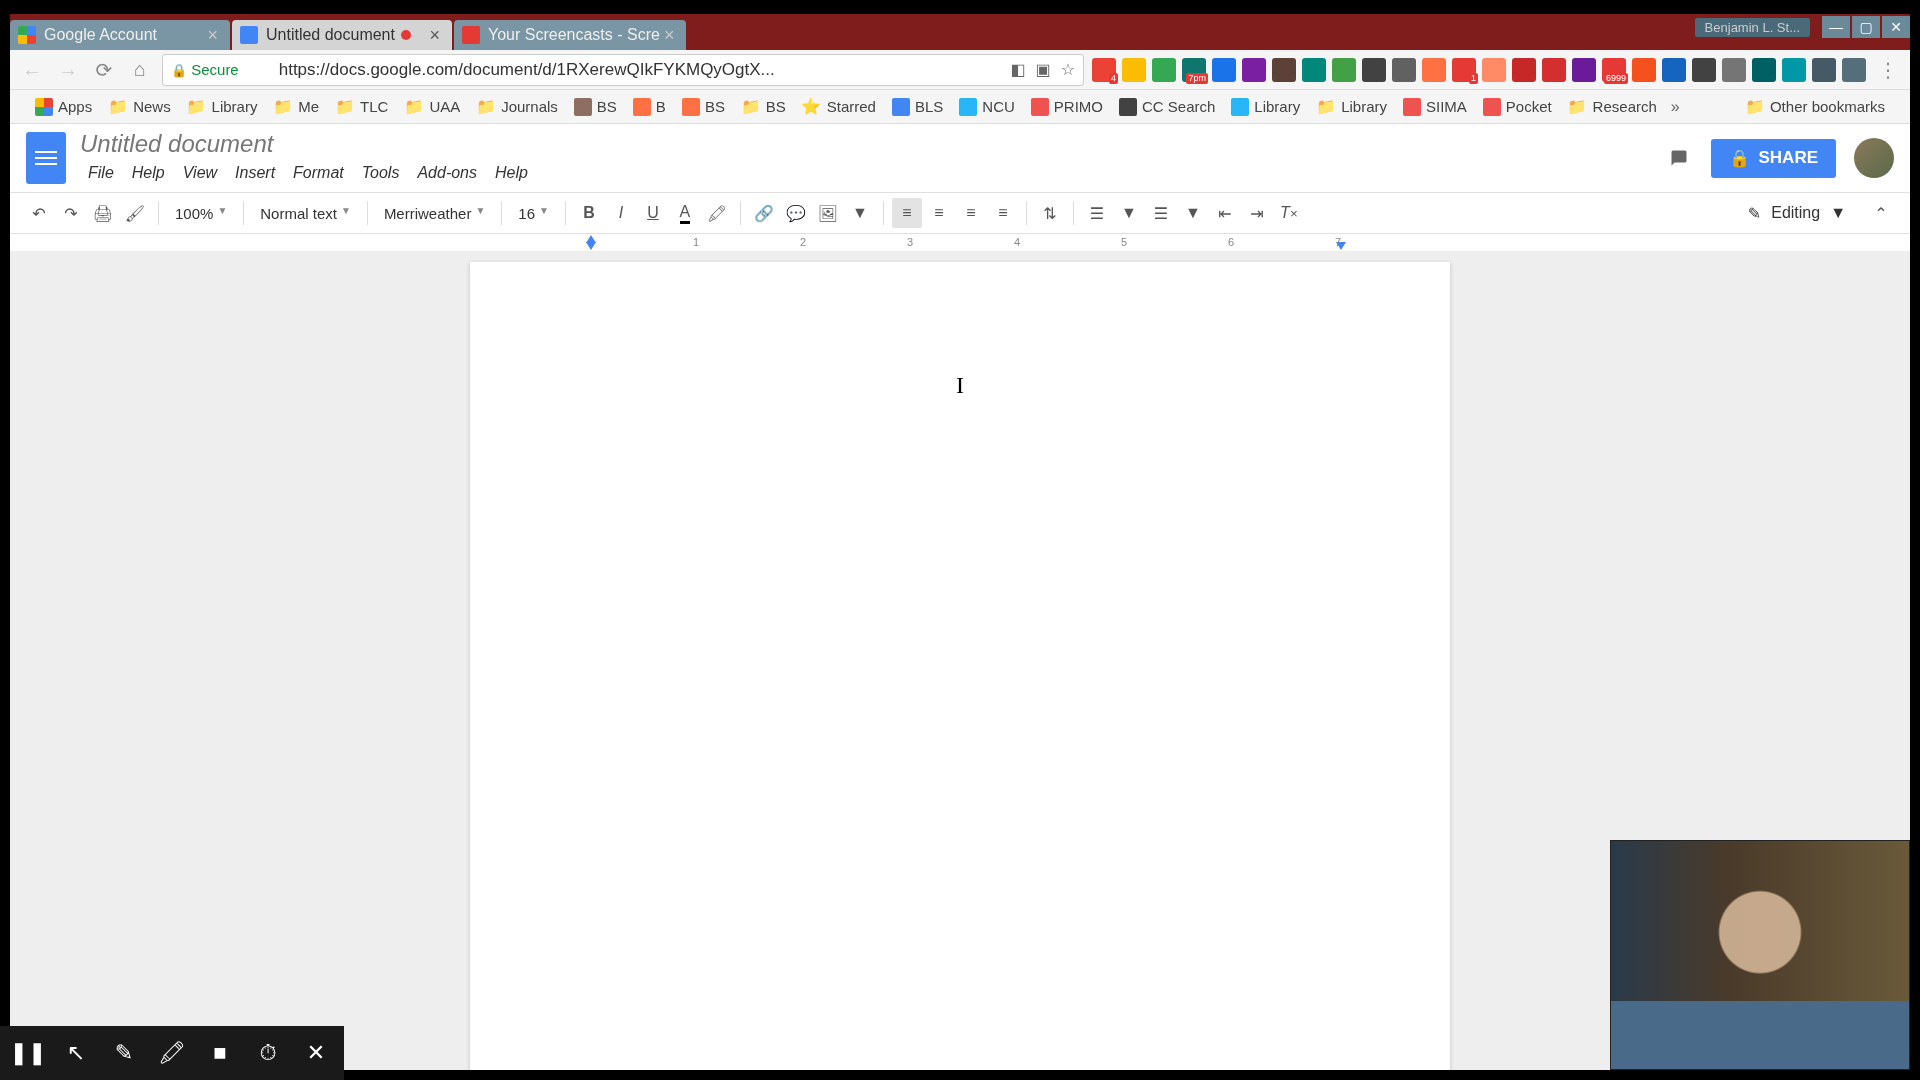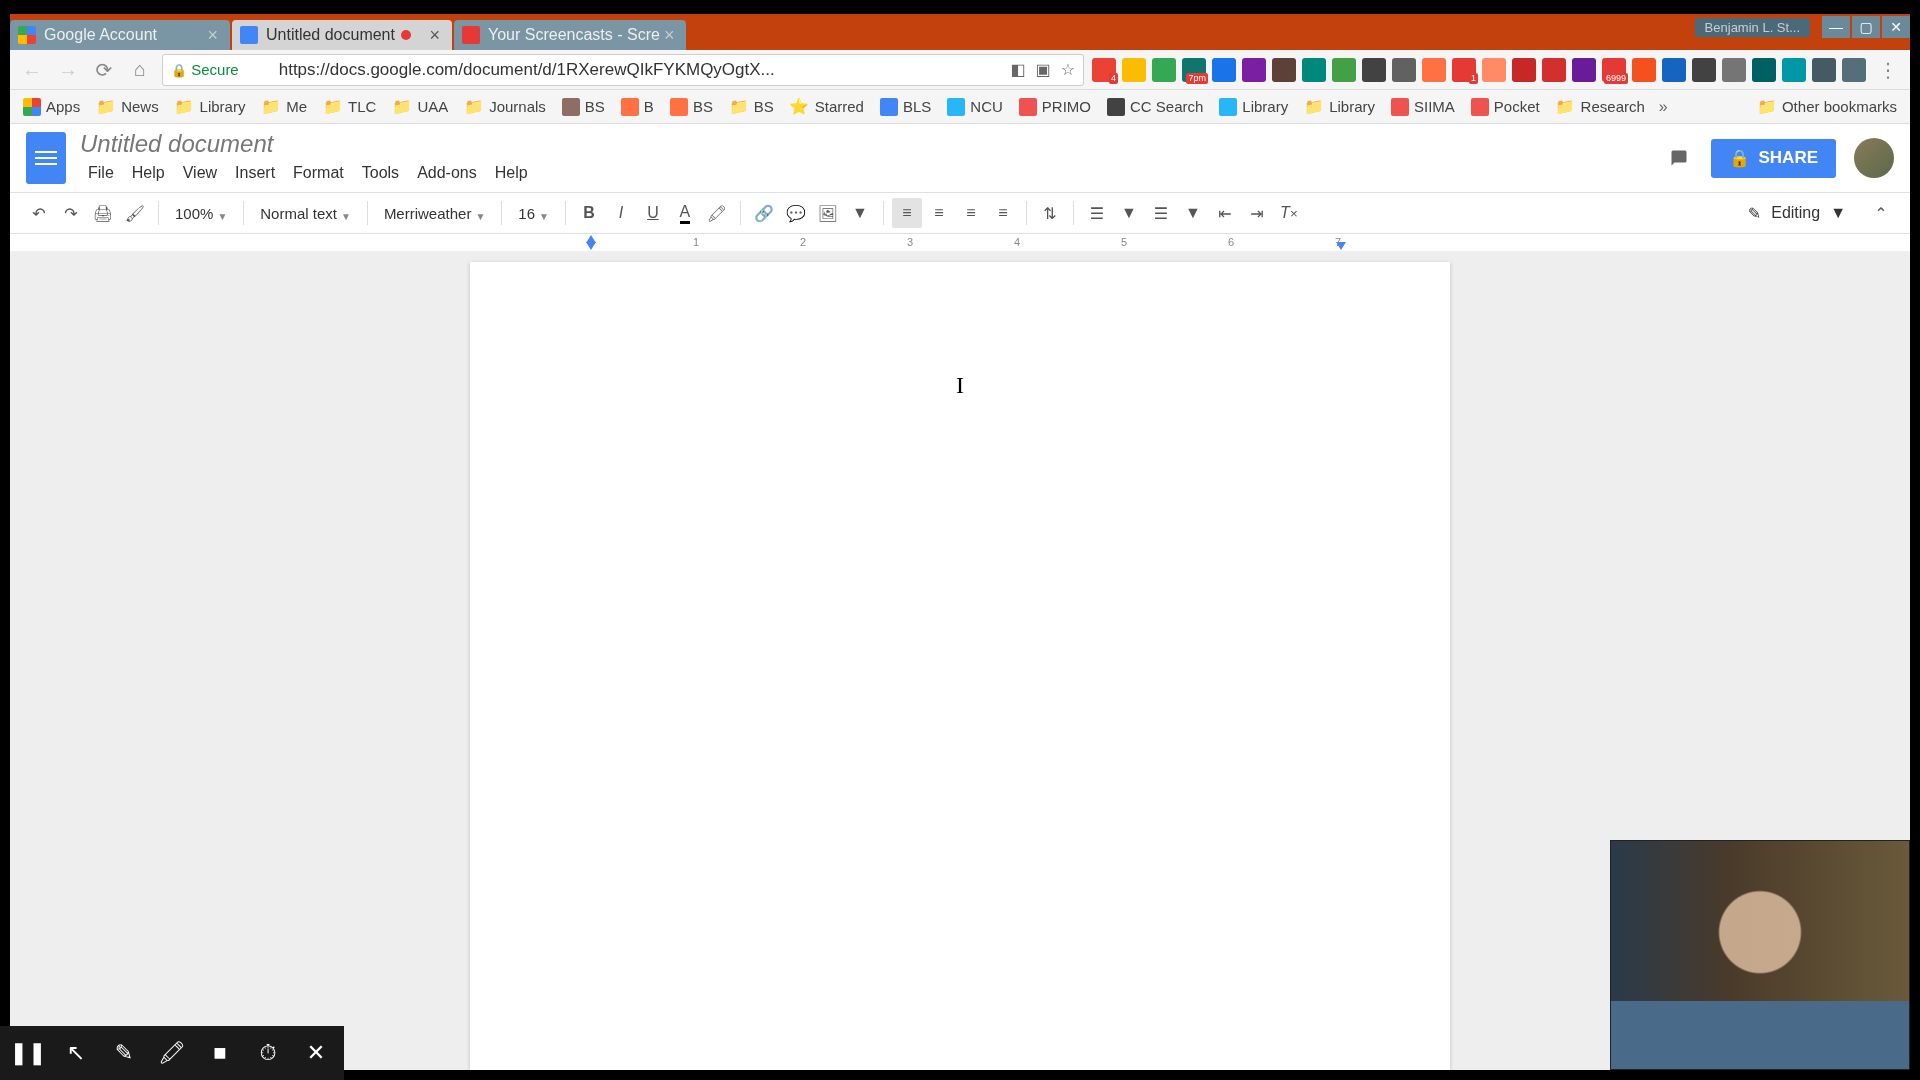--- a/index.html
+++ b/index.html
@@ -2,21 +2,21 @@
 <html><head>
 <meta charset="utf-8">
 <style>
 * { margin: 0; padding: 0; box-sizing: border-box; font-family: Arial, sans-serif; }
 body { background: #000; width: 1920px; height: 1080px; overflow: hidden; position: relative; }
 
 
 .frame { position: absolute; top: 14px; left: 10px; right: 10px; bottom: 10px; background: #f5f5f5; display: flex; flex-direction: column; }
 
 
-.tabbar { height: 36px; background: #c2410c; display: flex; align-items: flex-end; position: relative; text-align: center; }
+.tabbar { height: 36px; background: #7f1d1d; display: flex; align-items: flex-end; position: relative; text-align: center; }
 .tab { height: 30px; min-width: 220px; background: #d4d4d4; border-radius: 4px 4px 0 0; display: flex; align-items: center; padding: 0 8px; margin-right: 2px; font-size: 16px; color: #333; cursor: pointer; }
 .tab.inactive { background: #7a95a3; color: #eee; }
 .tab .favicon { width: 18px; height: 18px; margin-right: 8px; border-radius: 2px; flex-shrink: 0; }
 .tab .close { margin-left: auto; font-size: 18px; color: #555; padding: 0 4px; }
 .tab.inactive .close { color: #ccc; }
 .tab .rec { width: 10px; height: 10px; background: #e53935; border-radius: 50%; margin-left: 6px; margin-right: 6px; }
 .tabbar .window-controls { position: absolute; right: 0; top: 2px; display: flex; gap: 2px; }
 .tabbar .window-controls .wc { width: 28px; height: 22px; background: #6a8a9a; color: #fff; display: flex; align-items: center; justify-content: center; font-size: 14px; cursor: pointer; }
 .tabbar .profile-chip { position: absolute; right: 100px; top: 4px; background: #4a6a7a; color: #ccc; padding: 2px 10px; font-size: 13px; border-radius: 2px; }
 
@@ -27,46 +27,46 @@
 .omnibox { flex: 1; height: 32px; background: #fff; border: 1px solid #ccc; border-radius: 3px; display: flex; align-items: center; padding: 0 8px; gap: 6px; }
 .secure { color: #0a8f3c; font-size: 15px; display: flex; align-items: center; gap: 4px; }
 .url { color: #333; font-size: 17px; white-space: nowrap; overflow: hidden; text-overflow: ellipsis; margin-left: 34px; }
 .omni-icons { margin-left: auto; display: flex; gap: 10px; color: #666; }
 .omni-icons span { cursor: pointer; }
 .ext-icons { display: flex; gap: 6px; align-items: center; }
 .ext-icons .ext { width: 24px; height: 24px; border-radius: 3px; cursor: pointer; position: relative; }
 .ext .badge { position: absolute; bottom: -2px; right: -2px; background: #e53935; color: #fff; font-size: 9px; padding: 0 2px; border-radius: 2px; line-height: 11px; }
 
 
-.bmbar { height: 34px; background: #f5f5f5; display: flex; align-items: center; padding: 0 7px; gap: 4px; border-bottom: 1px solid #ddd; }
+.bmbar { height: 34px; background: #f5f5f5; display: flex; align-items: center; padding: 0 19px; gap: 4px; border-bottom: 1px solid #ddd; }
 .bm { display: flex; align-items: center; gap: 5px; padding: 4px 6px; font-size: 15px; color: #444; cursor: pointer; border-radius: 3px; }
 .bm .ficon { width: 18px; height: 18px; background: #888; border-radius: 2px; flex-shrink: 0; }
 .bm .folder { background: none; color: #888; font-size: 16px; }
 .bmbar .more { margin-left: 4px; color: #666; cursor: pointer; }
 .bmbar .spacer { flex: 1; }
 
 
 .docs-header { height: 68px; background: #fff; display: flex; align-items: center; padding: 0 16px; position: relative; }
 .docs-logo { width: 40px; height: 52px; background: #4285f4; border-radius: 3px; display: flex; align-items: center; justify-content: center; margin-right: 14px; cursor: pointer; }
 .docs-logo::before { content: ""; width: 22px; height: 2px; background: #fff; box-shadow: 0 -6px 0 #fff, 0 6px 0 #fff; }
 .docs-title-area { display: flex; flex-direction: column; gap: 2px; }
 .doc-title { font-size: 24px; color: #777; font-style: italic; }
 .menubar { display: flex; gap: 2px; }
-.menubar .mi { padding: 4px 8px; font-size: 16px; color: #333; cursor: pointer; border-radius: 3px; }
+.menubar .mi { padding: 4px 8px; font-size: 16px; color: #333; cursor: pointer; border-radius: 3px; font-style: italic; }
 .docs-right { margin-left: auto; display: flex; align-items: center; gap: 18px; }
 .comments-btn { width: 28px; height: 28px; color: #666; cursor: pointer; display: flex; align-items: center; justify-content: center; }
 .share-btn { background: #4285f4; color: #fff; padding: 9px 18px; border-radius: 3px; font-size: 17px; font-weight: bold; display: flex; align-items: center; gap: 8px; cursor: pointer; }
 .avatar { width: 40px; height: 40px; border-radius: 50%; background: linear-gradient(135deg, #8a7a5a, #5a6a4a); cursor: pointer; }
 
 
 .toolbar { height: 42px; background: #fff; border-top: 1px solid #e0e0e0; border-bottom: 1px solid #e0e0e0; display: flex; align-items: center; padding: 0 14px; gap: 2px; }
 .toolbar .tb { min-width: 30px; height: 30px; display: flex; align-items: center; justify-content: center; color: #555; cursor: pointer; border-radius: 2px; font-size: 16px; padding: 0 4px; }
 .toolbar .tb.active { background: #e3e3e3; }
 .toolbar .sep { width: 1px; height: 24px; background: #ddd; margin: 0 6px; }
-.toolbar .combo { display: flex; align-items: flex-end; gap: 4px; padding: 0 8px; cursor: pointer; font-size: 15px; color: #333; }
+.toolbar .combo { display: flex; align-items: flex-start; gap: 4px; padding: 0 8px; cursor: pointer; font-size: 15px; color: #333; }
 .toolbar .combo .arrow { font-size: 10px; color: #888; }
 .toolbar .right { margin-left: auto; display: flex; align-items: center; gap: 10px; }
 .editing-mode { display: flex; align-items: center; gap: 10px; padding: 4px 10px; cursor: pointer; color: #333; font-size: 16px; }
 
 
 .ruler { height: 18px; background: #fff; position: relative; border-bottom: 1px solid #eee; }
 .ruler-inner { position: absolute; left: 50%; transform: translateX(-50%); width: 980px; height: 100%; font-size: 11px; color: #888; display: flex; }
 .ruler-inner .mark { position: absolute; top: 2px; }
 .ruler-marker { position: absolute; width: 0; height: 0; border-left: 5px solid transparent; border-right: 5px solid transparent; }
 .ruler-marker.top { border-bottom: 8px solid #4285f4; top: 1px; }

